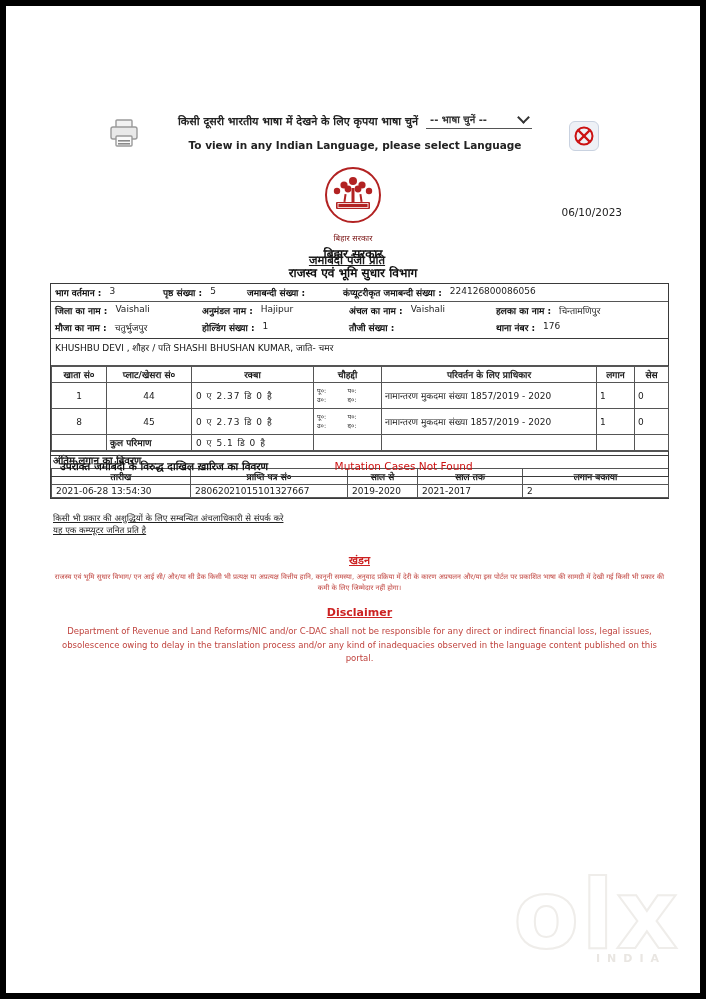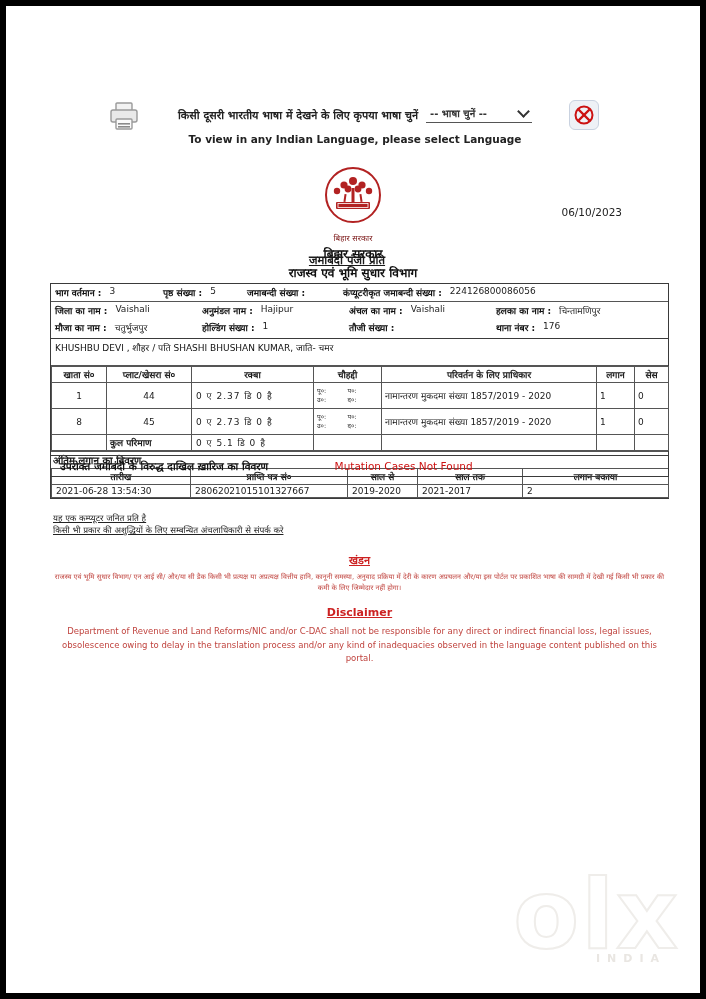--- a/index.html
+++ b/index.html
@@ -1,21 +1,21 @@
 <!DOCTYPE html>
 <html><head>
 <meta charset="utf-8">
 <style>
   * { box-sizing: border-box; }
   html,body { margin:0; padding:0; background:#111; }
   body { width:706px; height:999px; font-family:"DejaVu Sans","Liberation Sans",sans-serif; color:#1a1a1a; }
   .frame { position:relative; width:706px; height:999px; border:6px solid #000; background:#fff; overflow:hidden; }
 
   
-  .topbar { position:absolute; left:39px; right:39px; top:94px; display:flex; align-items:flex-start; }
+  .topbar { position:absolute; left:39px; right:39px; top:100px; display:flex; align-items:flex-end; }
   .printer { margin-left:62px; width:34px; height:34px; flex:none; cursor:pointer; }
   .lang-block { flex:1; text-align:center; margin-top:4px; }
   .lang-line { font-size:11px; font-weight:bold; color:#222; display:inline-flex; align-items:center; gap:8px; }
   .lang-select { display:inline-flex; align-items:center; gap:32px; border-bottom:1px solid #555; padding:0 4px 2px 4px; cursor:pointer; font-weight:bold; font-size:10px; color:#333; }
   .chev { width:9px; height:9px; border-right:2px solid #333; border-bottom:2px solid #333; transform:rotate(45deg); margin-top:-4px; }
   .lang-en { font-size:10.5px; font-weight:bold; color:#222; margin-top:10px; }
   .closebtn { margin-right:62px; flex:none; width:30px; height:30px; border-radius:6px; background:#eef1f6; border:1px solid #c9d2e0; display:flex; align-items:center; justify-content:center; cursor:pointer; }
 
   
   .masthead { position:absolute; top:158px; left:0; right:0; text-align:center; }
@@ -287,22 +287,22 @@
     </tbody>
       </table>
   </div>
 
   <div class="mutation">
     <span class="q">उपरोक्त जमाबंदी के विरुद्ध दाखिल ख़ारिज का विवरण</span>
     <span class="status">Mutation Cases Not Found</span>
   </div>
 
   <div class="notes">
+    <div>किसी भी प्रकार की अशुद्धियों के लिए सम्बन्धित अंचलाधिकारी से संपर्क करे</div>
     <div>यह एक कम्प्यूटर जनित प्रति है</div>
-    <div>किसी भी प्रकार की अशुद्धियों के लिए सम्बन्धित अंचलाधिकारी से संपर्क करे</div>
   </div>
 
   <div class="khandan">
     <div class="khandan-title">खंडन</div>
     <div class="khandan-body">राजस्व एवं भूमि सुधार विभाग/ एन आई सी/ और/या सी डैक किसी भी प्रत्यक्ष या अप्रत्यक्ष वित्तीय हानि, कानूनी समस्या, अनुवाद प्रक्रिया में देरी के कारण अप्रचलन और/या इस पोर्टल पर प्रकाशित भाषा की सामग्री में देखी गई किसी भी प्रकार की कमी के लिए जिम्मेदार नहीं होगा।</div>
   </div>
 
   <div class="disclaimer">
     <div class="disc-title">Disclaimer</div>
     <div class="disc-body">Department of Revenue and Land Reforms/NIC and/or C-DAC shall not be responsible for any direct or indirect financial loss, legal issues, obsolescence owing to delay in the translation process and/or any kind of inadequacies observed in the language content published on this portal.</div>

